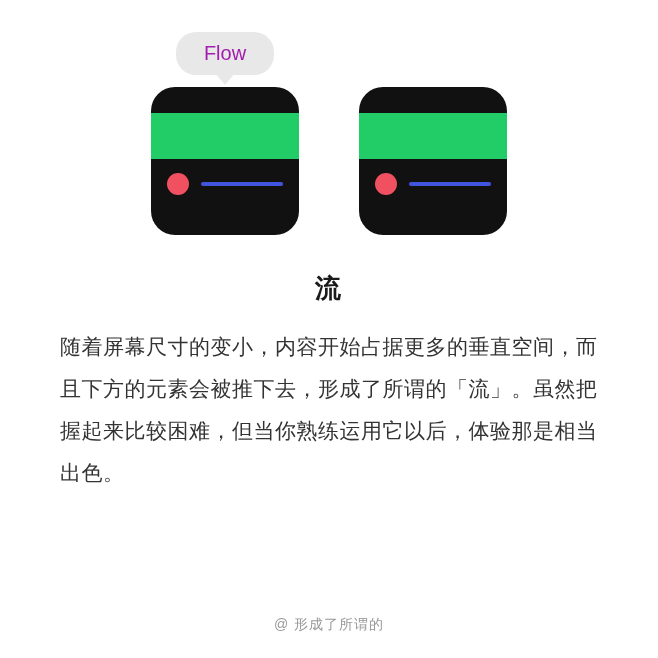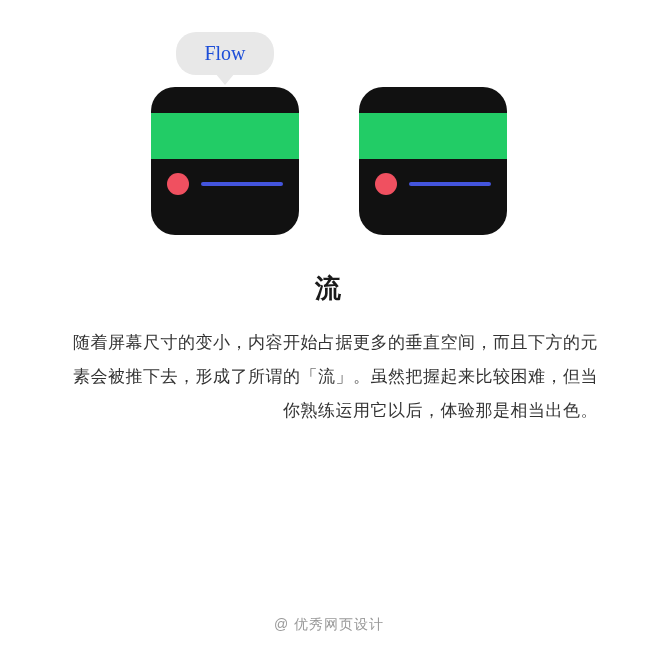--- a/index.html
+++ b/index.html
@@ -33,25 +33,24 @@
       flex-direction: column;
       align-items: center;
       gap: 0;
     }
 
     .tooltip-bubble {
       background: #e8e8e8;
       border-radius: 20px;
       padding: 10px 28px;
       font-size: 20px;
-      color: #1d4ed8;
+      color: #a21caf;
       font-weight: 400;
       position: relative;
       margin-bottom: 12px;
-      font-family: Liberation Serif, serif;
     }
 
     .tooltip-bubble::after {
       content: '';
       position: absolute;
       bottom: -10px;
       left: 50%;
       transform: translateX(-50%);
       width: 0;
       height: 0;
@@ -111,24 +110,24 @@
 
     .title-chinese {
       font-size: 26px;
       font-weight: 700;
       color: #1a1a1a;
       margin-bottom: 20px;
       letter-spacing: 2px;
     }
 
     .description-text {
-      font-size: 17px;
+      font-size: 21px;
       color: #333333;
       line-height: 2.0;
-      text-align: right;
+      text-align: left;
       letter-spacing: 0.5px;
     }
 
     .footer {
       margin-top: auto;
       margin-bottom: 24px;
       color: #999999;
       font-size: 14px;
       letter-spacing: 1px;
     }
@@ -160,13 +159,13 @@
       </div>
     </div>
   </div>
 </div>
 
 <div class="content-section">
   <div class="title-chinese">流</div>
   <div class="description-text">随着屏幕尺寸的变小，内容开始占据更多的垂直空间，而且下方的元素会被推下去，形成了所谓的「流」。虽然把握起来比较困难，但当你熟练运用它以后，体验那是相当出色。</div>
 </div>
 
-<div class="footer">@ 优秀网页设计</div>
+<div class="footer">@ 形成了所谓的</div>
 
 </body></html>

